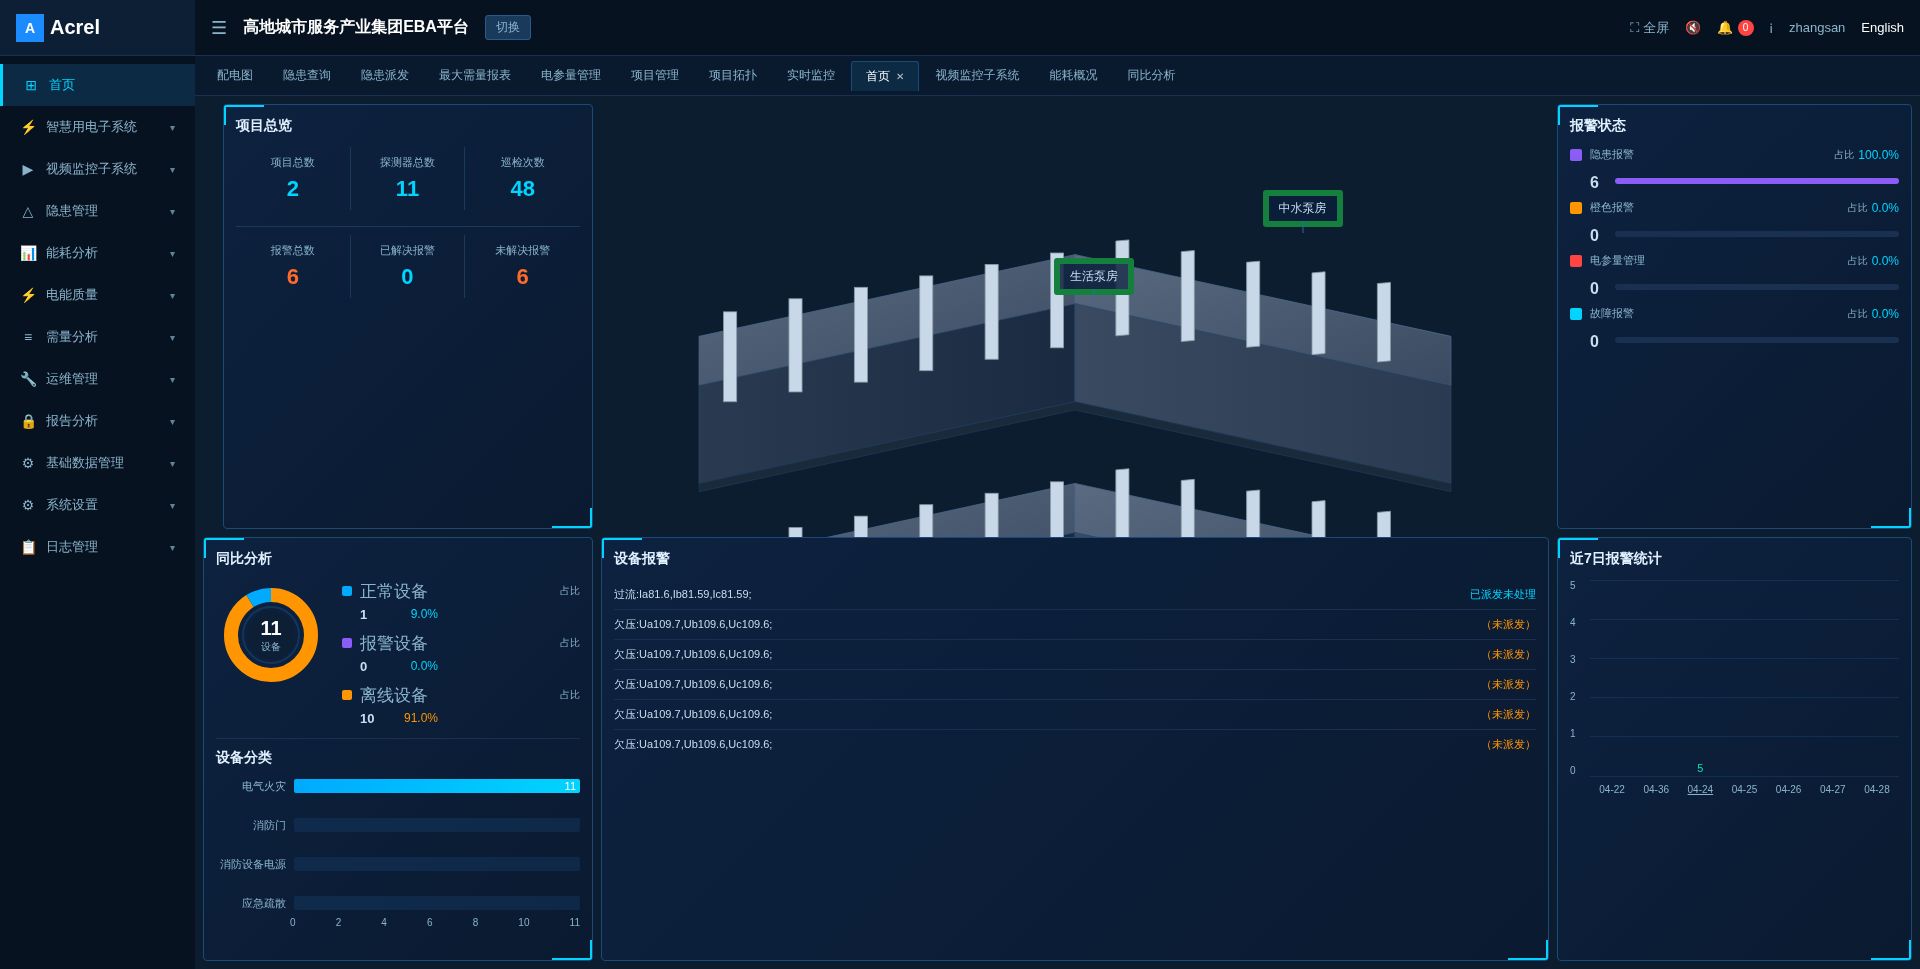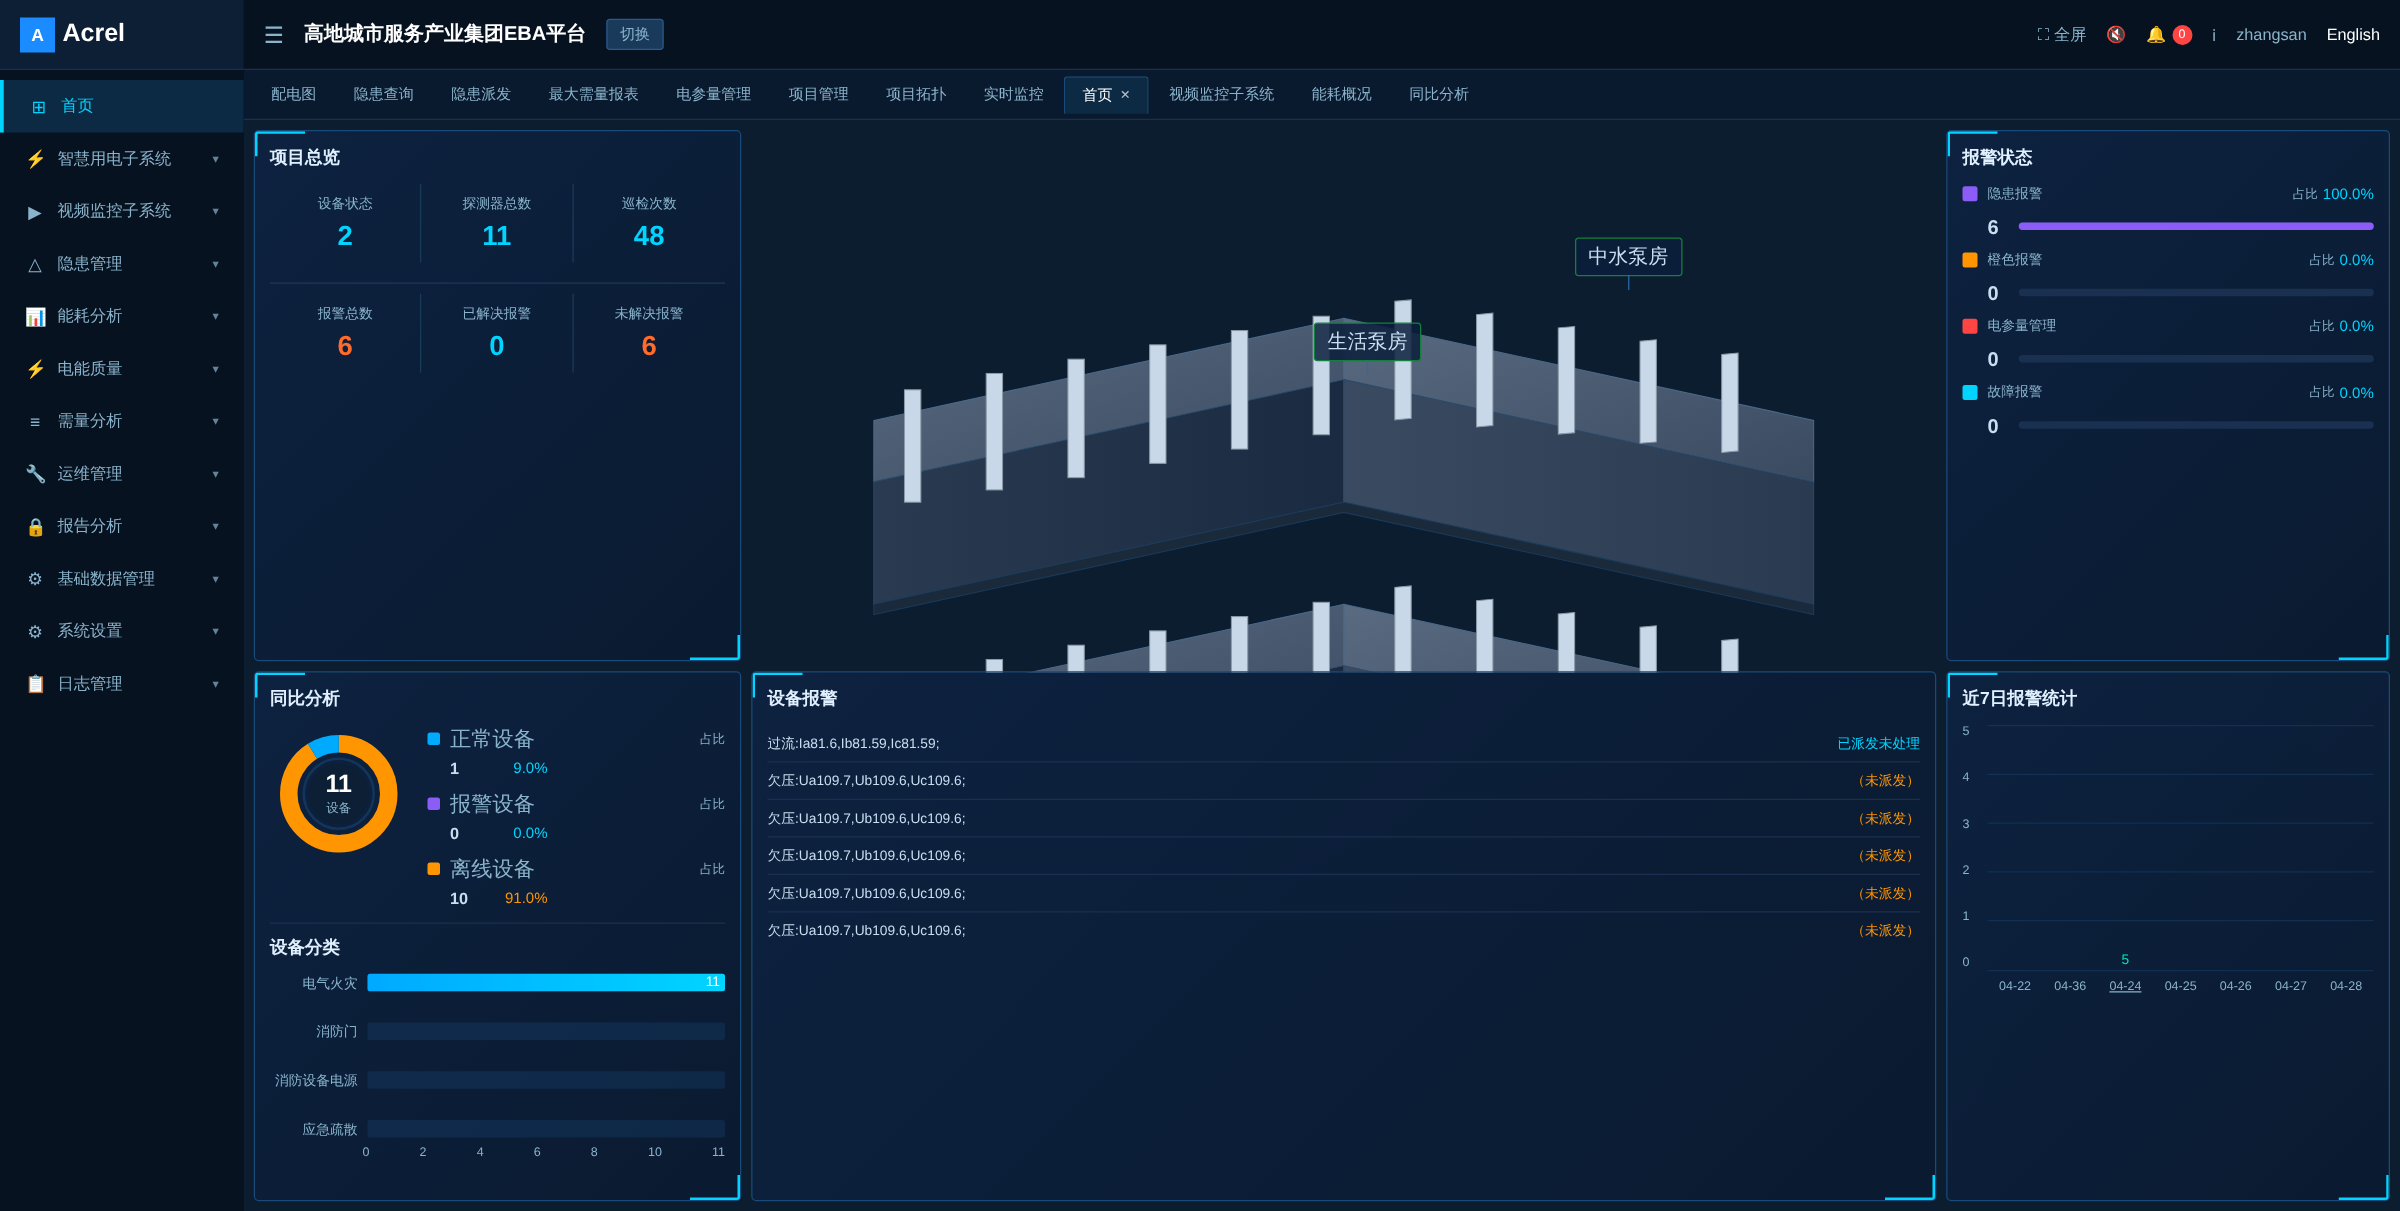--- a/index.html
+++ b/index.html
@@ -219,20 +219,21 @@
       color: #e0f0ff;
       font-size: 14px;
       font-weight: bold;
       margin-bottom: 12px;
     }
 
     
     .project-overview {
       grid-column: 1;
       grid-row: 1;
+      margin-left: 20px;
     }
     .stats-grid {
       display: grid;
       grid-template-columns: 1fr 1fr 1fr;
       gap: 0;
       margin-bottom: 16px;
     }
     .stat-item {
       text-align: center;
       padding: 8px 4px;
@@ -307,25 +308,25 @@
     .legend-label { color: #8ab4cc; font-size: 17px; flex: 1; }
     .legend-count { color: #c8dff0; font-size: 13px; font-weight: bold; width: 30px; }
     .legend-pct-label { color: #8ab4cc; font-size: 10px; width: 20px; text-align: right; }
     .legend-pct { color: #00d4ff; font-size: 12px; width: 40px; text-align: right; }
     .legend-pct.orange { color: #ff9500; }
 
     
     .building-label {
       position: absolute;
       background: rgba(10, 30, 60, 0.85);
-      border: 1px solid #15803d;
+      border: 6px solid #15803d;
       padding: 4px 10px;
       border-radius: 3px;
       color: #c8dff0;
-      font-size: 16px;
+      font-size: 12px;
       white-space: nowrap;
     }
     .building-label::after {
       content: '';
       position: absolute;
       bottom: -12px;
       left: 50%;
       transform: translateX(-50%);
       width: 1px;
       height: 12px;
@@ -586,21 +587,21 @@
   </div>
 
   <div style="flex:1; display:grid; grid-template-columns: 390px 1fr 355px; grid-template-rows: 1fr 1fr; gap: 8px; padding: 8px; overflow:hidden; background:#0c1d30;">
 
     <div class="panel project-overview" style="grid-column:1; grid-row:1;">
       <div class="panel-corner-br"></div>
       <div class="panel-corner-br2"></div>
       <div class="panel-title">项目总览</div>
       <div class="stats-grid">
         <div class="stat-item">
-          <div class="stat-label">设备状态</div>
+          <div class="stat-label">项目总数</div>
           <div class="stat-value">2</div>
         </div>
         <div class="stat-item">
           <div class="stat-label">探测器总数</div>
           <div class="stat-value">11</div>
         </div>
         <div class="stat-item">
           <div class="stat-label">巡检次数</div>
           <div class="stat-value">48</div>
         </div>

